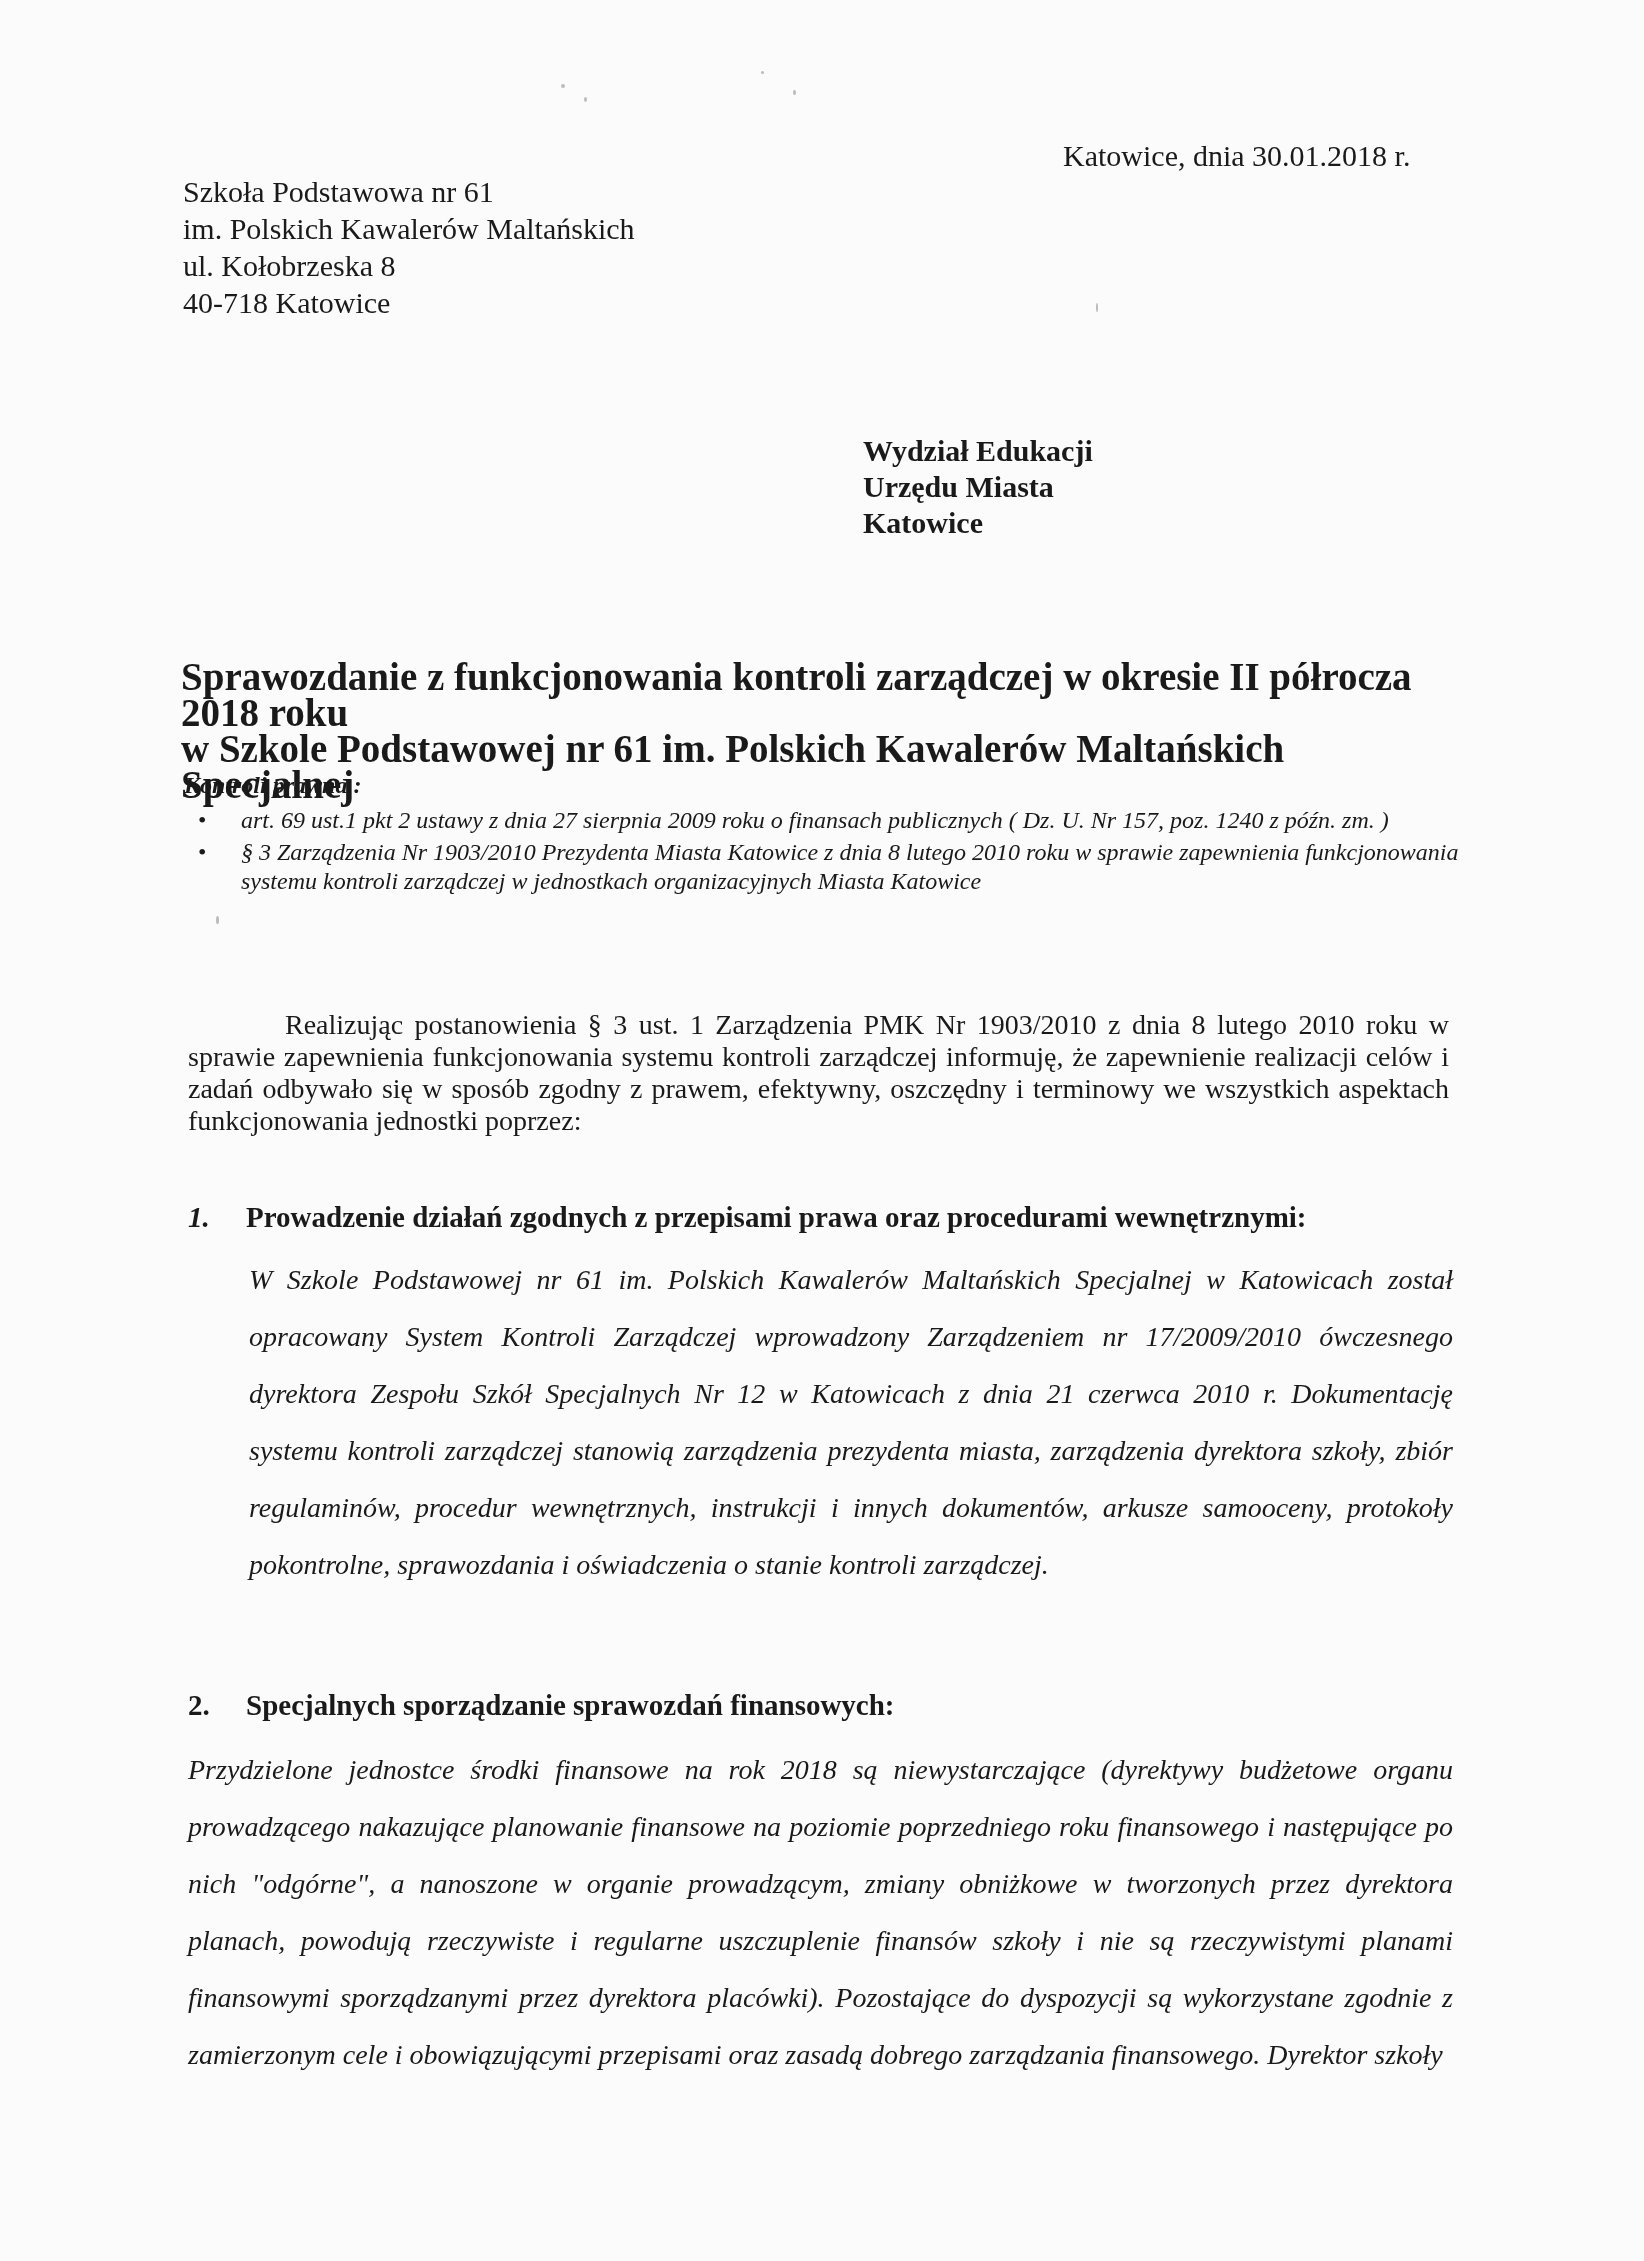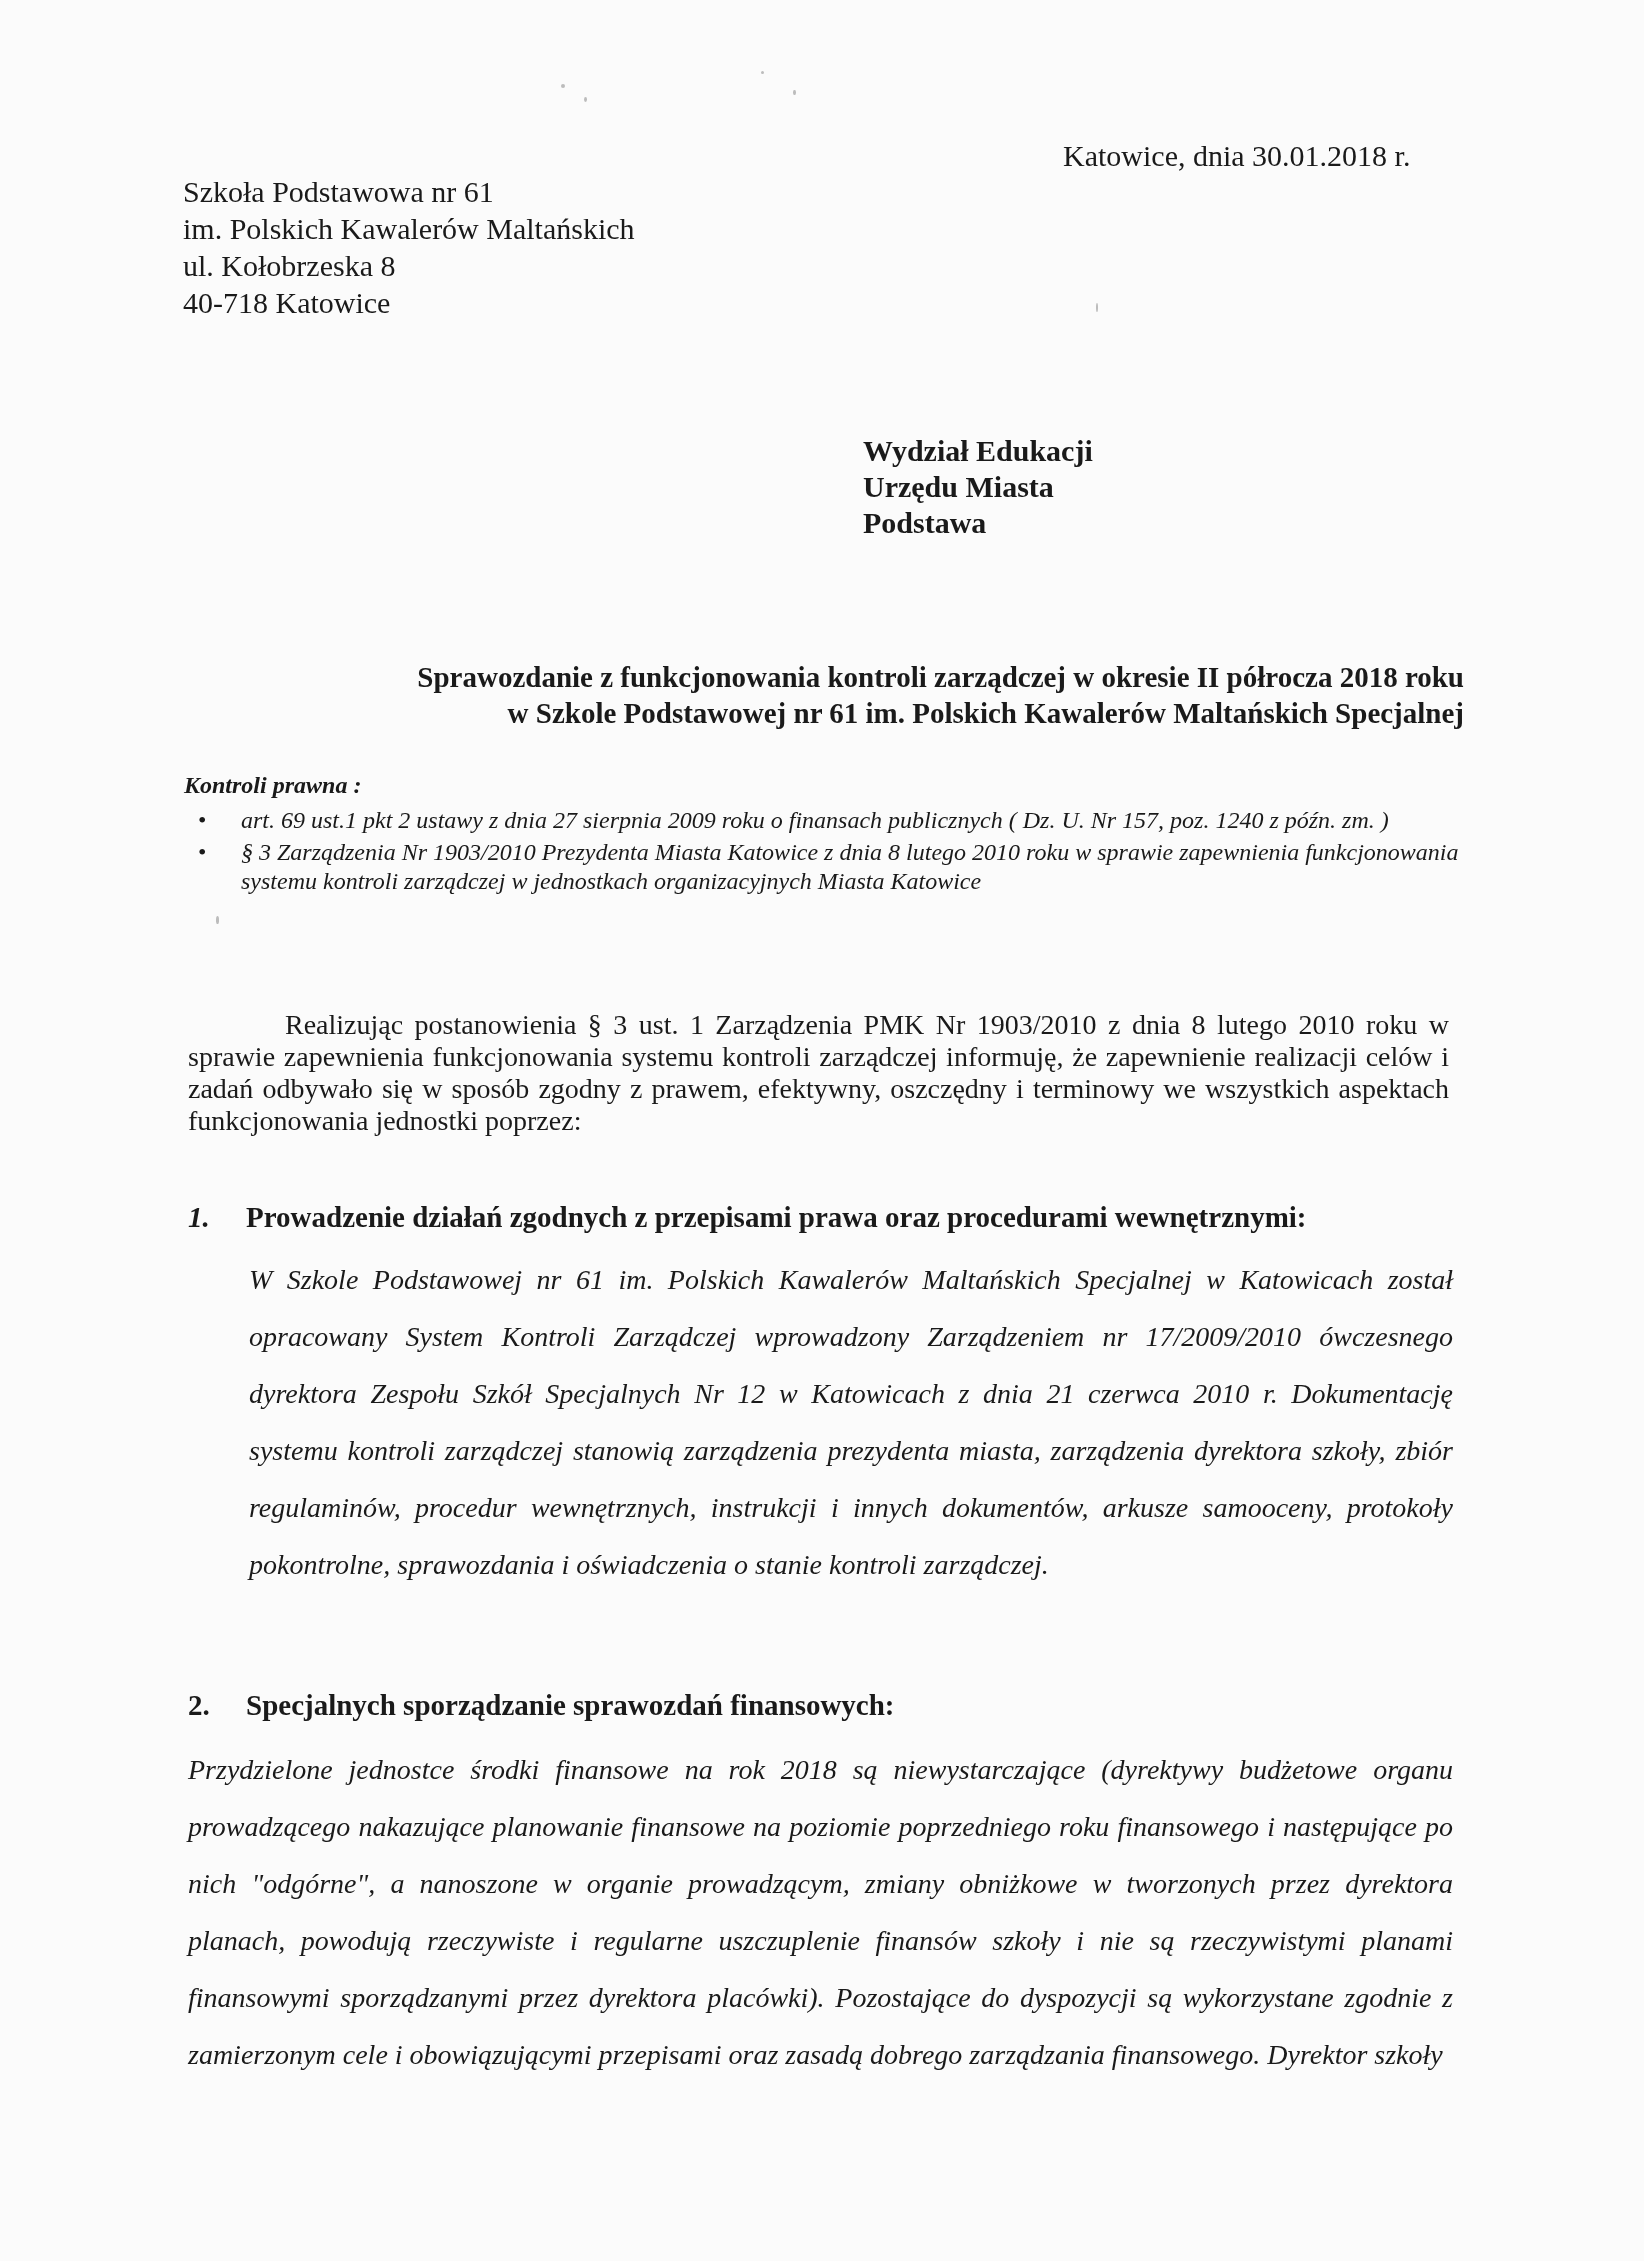--- a/index.html
+++ b/index.html
@@ -13,22 +13,22 @@
   }
   .page { position: absolute; left: 0; top: 0; width: 1644px; height: 2261px; }
   .speck { position: absolute; background: #888; border-radius: 50%; opacity: .55; }
 
   .sender { position: absolute; left: 183px; top: 173px; font-size: 30px; line-height: 37px; }
   .sender div { white-space: pre; }
   .date { position: absolute; left: 1063px; top: 139px; font-size: 30px; }
 
   .recipient { position: absolute; left: 863px; top: 433px; font-size: 30px; line-height: 36px; font-weight: bold; }
 
-  .title { position: absolute; left: 181px; top: 659px; width: 1283px; text-align: right;
-           font-size: 29px; line-height: 36px; font-weight: bold; }
+  .title { position: absolute; left: 181px; top: 659px; width: 1283px; text-align: left;
+           font-size: 39px; line-height: 36px; font-weight: bold; }
 
   .legal-heading { position: absolute; left: 184px; top: 772px; font-size: 24px; font-weight: bold; font-style: italic; }
   .legal-list { position: absolute; left: 184px; top: 806px; width: 1277px; font-size: 24px; font-style: italic; line-height: 29px; margin: 0; padding: 0; list-style: none; }
   .legal-list li { position: relative; padding-left: 57px; margin-bottom: 2.6px; }
   .legal-list li .bullet { position: absolute; left: 14px; top: 0; font-style: normal; }
 
   .intro { position: absolute; left: 188px; top: 1009px; width: 1261px; font-size: 28px; line-height: 32px; text-align: justify; }
   .intro .indent { display: inline-block; width: 97px; }
 
   .section-heading { position: absolute; left: 188px; font-size: 29px; font-weight: bold; }
@@ -58,21 +58,21 @@
     <div>im. Polskich Kawalerów Maltańskich</div>
     <div>ul. Kołobrzeska 8</div>
     <div>40-718 Katowice</div>
   </div>
 
   <div class="date">Katowice, dnia 30.01.2018 r.</div>
 
   <div class="recipient">
     <div>Wydział Edukacji</div>
     <div>Urzędu Miasta</div>
-    <div>Podstawa</div>
+    <div>Katowice</div>
   </div>
 
   <div class="title">
     <div>Sprawozdanie z funkcjonowania kontroli zarządczej w okresie  II półrocza  2018 roku</div>
     <div>w Szkole Podstawowej nr 61 im. Polskich Kawalerów Maltańskich Specjalnej</div>
   </div>
 
   <div class="legal-heading">Kontroli prawna :</div>
   <ul class="legal-list">
     <li>

